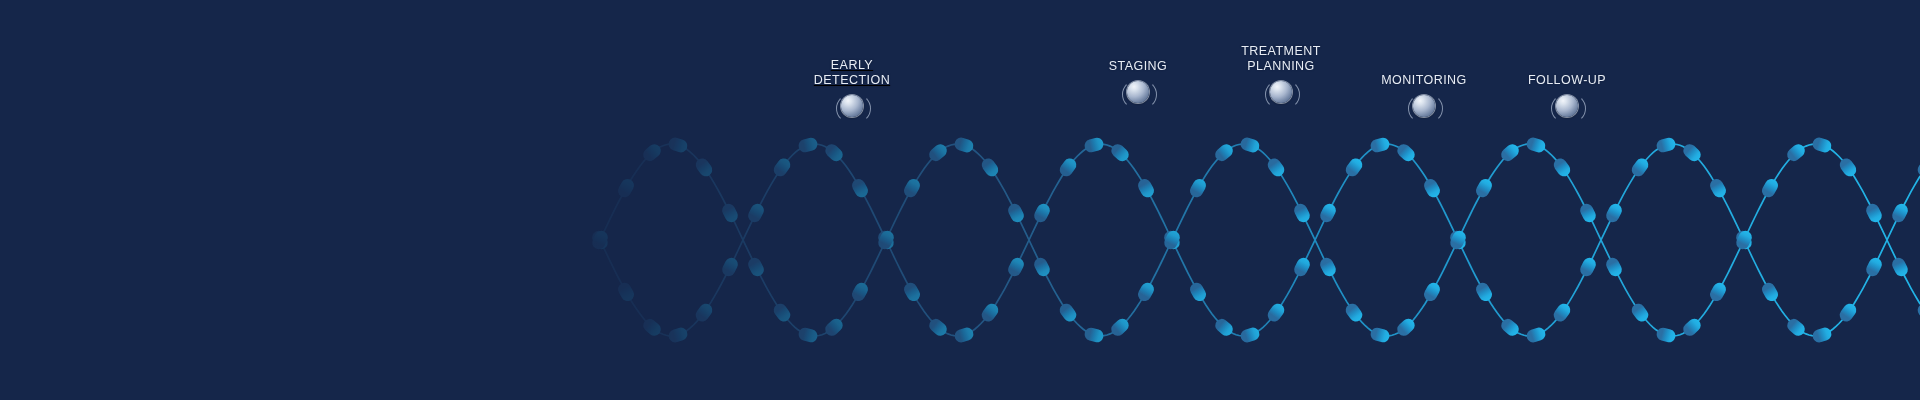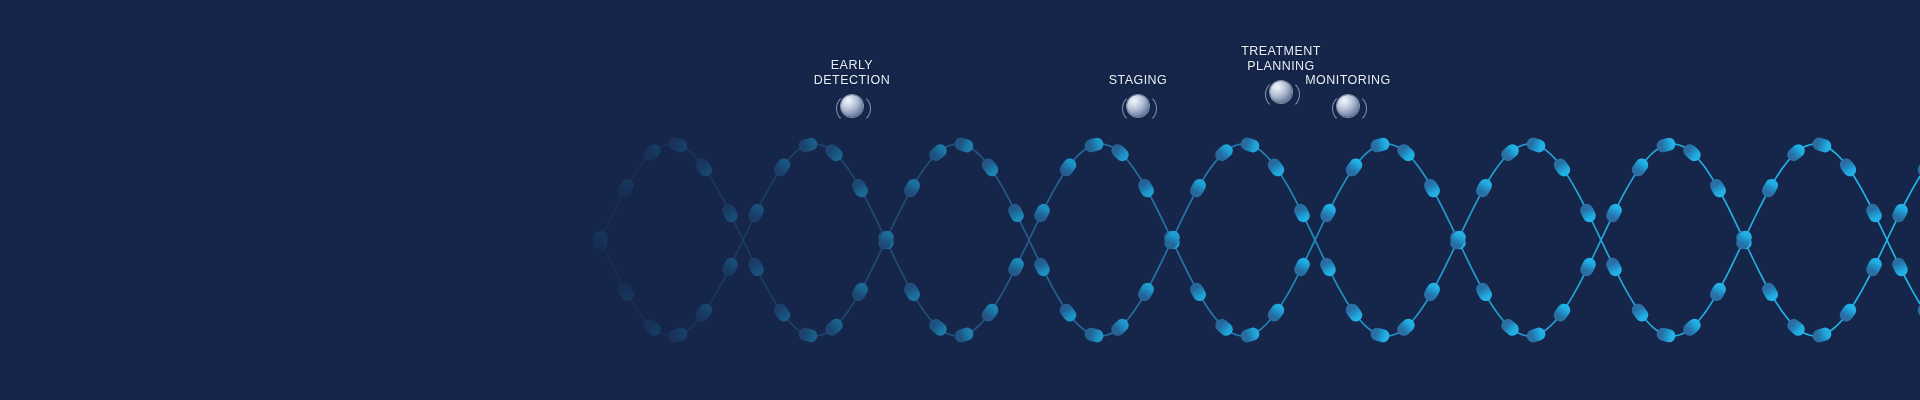--- a/index.html
+++ b/index.html
@@ -294,49 +294,57 @@
           <rect x="1864.5" y="206.5" width="19" height="13" rx="6.5" ry="6.5" fill="url(#capGrad)" transform="rotate(63.8 1874.0 213.0)"></rect>
           <rect x="1890.5" y="206.5" width="19" height="13" rx="6.5" ry="6.5" fill="url(#capGrad)" transform="rotate(-63.6 1900.0 213.0)"></rect>
           <rect x="1890.5" y="260.5" width="19" height="13" rx="6.5" ry="6.5" fill="url(#capGrad)" transform="rotate(63.6 1900.0 267.0)"></rect>
           <rect x="1916.5" y="160.9" width="19" height="13" rx="6.5" ry="6.5" fill="url(#capGrad)" transform="rotate(-53.6 1926.0 167.4)"></rect>
           <rect x="1916.5" y="306.1" width="19" height="13" rx="6.5" ry="6.5" fill="url(#capGrad)" transform="rotate(53.6 1926.0 312.6)"></rect>
         </g>
     </g>
   </svg>
 
   <div id="timeline">
-      <div class="stage" style="left: 852px; top: 58px;">
+      <div class="stage" style="left: 852px; top: 58px; text-decoration: underline;">
         <span class="stage-label">EARLY
 DETECTION</span>
         <span class="stage-node">
           <span class="node-arc left"></span>
           <span class="node-arc right"></span>
           <span class="node-core"></span>
         </span>
       </div>
-      <div class="stage" style="left: 1138px; top: 73px;">
+      <div class="stage" style="left: 1138px; top: 59px;">
         <span class="stage-label">STAGING</span>
         <span class="stage-node">
           <span class="node-arc left"></span>
           <span class="node-arc right"></span>
           <span class="node-core"></span>
         </span>
       </div>
       <div class="stage" style="left: 1281px; top: 44px;">
         <span class="stage-label">TREATMENT
 PLANNING</span>
         <span class="stage-node">
           <span class="node-arc left"></span>
           <span class="node-arc right"></span>
           <span class="node-core"></span>
         </span>
       </div>
-      <div class="stage" style="left: 1348px; top: 73px;">
+      <div class="stage" style="left: 1424px; top: 73px;">
         <span class="stage-label">MONITORING</span>
         <span class="stage-node">
           <span class="node-arc left"></span>
           <span class="node-arc right"></span>
           <span class="node-core"></span>
         </span>
       </div>
+      <div class="stage" style="left: 1567px; top: 73px;">
+        <span class="stage-label">FOLLOW-UP</span>
+        <span class="stage-node">
+          <span class="node-arc left"></span>
+          <span class="node-arc right"></span>
+          <span class="node-core"></span>
+        </span>
+      </div>
     </div>
 
 </div>
 
 </body></html>

